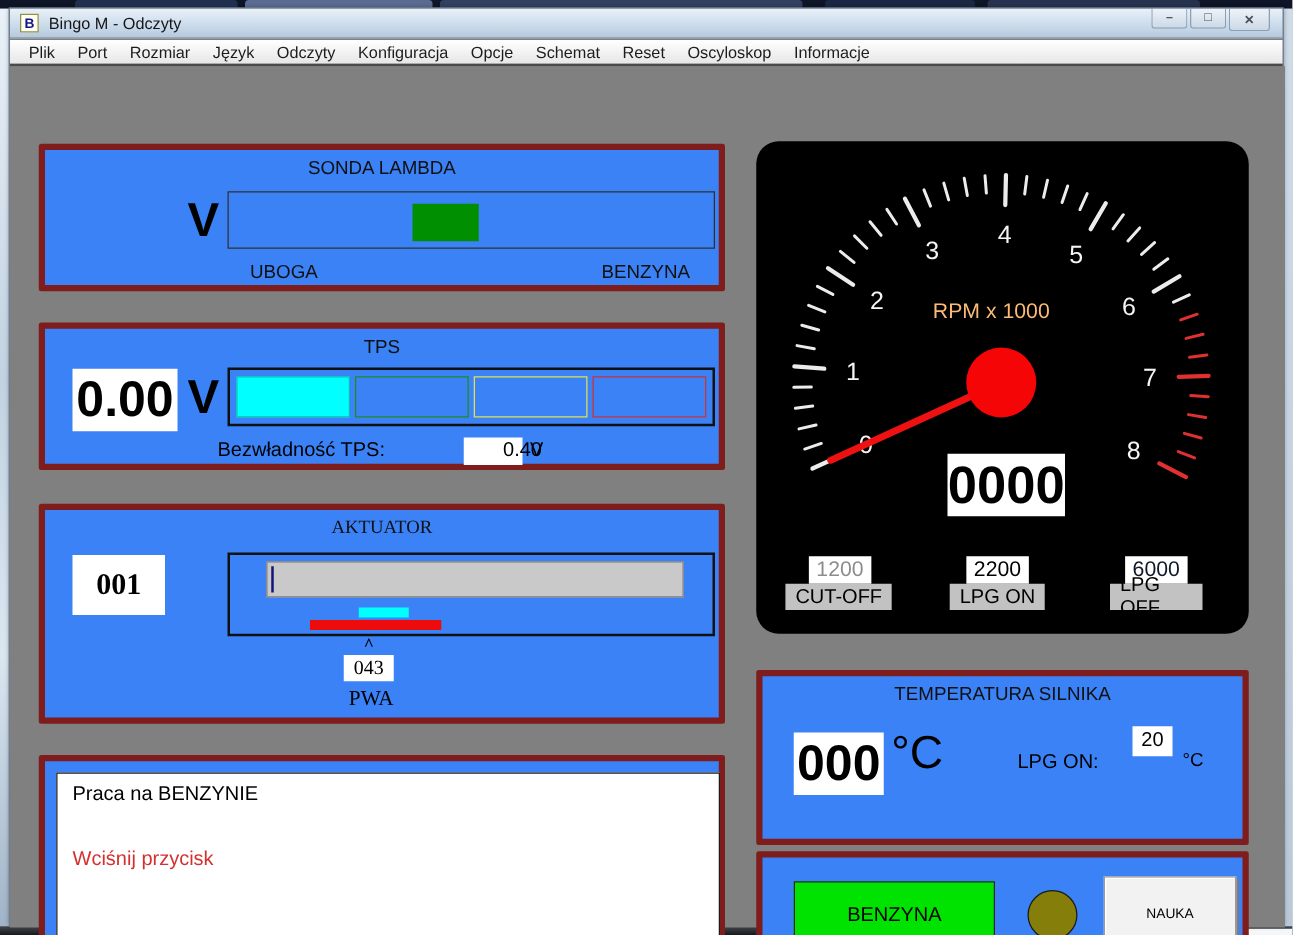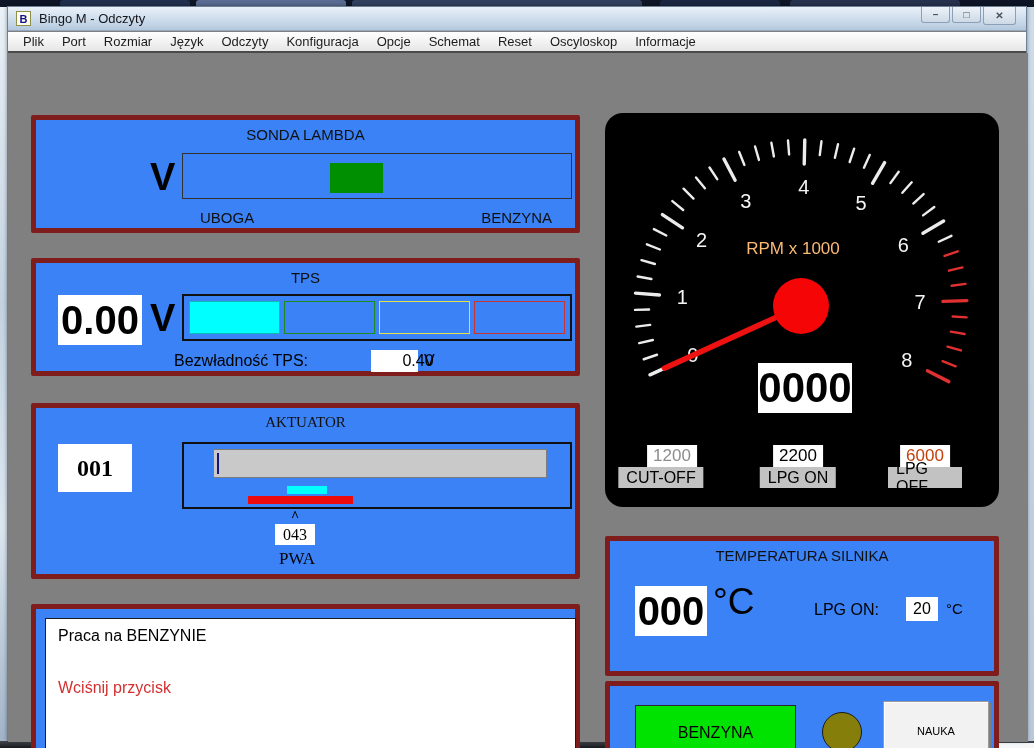--- a/index.html
+++ b/index.html
@@ -109,21 +109,21 @@
   .thr-label { position:absolute; top:354px; transform:translateX(-50%); height:21px;
                background:#c2c2c2; color:#000; font-size:16px; padding:0 8px;
                display:flex; align-items:center; }
 
   
   .p-temp { left:597px; top:483px; width:394px; height:140px; }
   .p-temp .big-val { position:absolute; left:25px; top:45px; width:72px; height:50px;
                      font-size:40px; font-weight:bold; }
   .p-temp .unit { position:absolute; left:103px; top:40px; font-size:37px; }
   .p-temp .lpg-label { position:absolute; left:204px; top:60px; font-size:16px; }
-  .p-temp .lpg-val { position:absolute; left:296px; top:56px; width:32px; height:24px; font-size:16px; }
+  .p-temp .lpg-val { position:absolute; left:296px; top:40px; width:32px; height:24px; font-size:16px; }
   .p-temp .lpg-unit { position:absolute; left:336px; top:59px; font-size:15px; }
 
   
   .p-ctrl { left:597px; top:628px; width:394px; height:89px; }
   .fuel-btn { position:absolute; left:25px; top:19px; width:161px; height:55px;
               border:1px solid #2a2a2a; display:flex; align-items:center; justify-content:center;
               font-size:16px; color:#000; cursor:pointer; }
   .led { position:absolute; left:212px; top:26px; width:40px; height:40px; border-radius:50%;
          border:1px solid #1a1a1a; }
   .learn-btn { position:absolute; left:273px; top:15px; width:106px; height:60px;
@@ -281,24 +281,24 @@
             <text x="298.21622773474905" y="139.06689908040192" fill="#f5f5f5" font-size="20" text-anchor="middle" font-family="Liberation Sans, sans-serif">6</text>
             <text x="314.93797347851597" y="196.15832525793272" fill="#f5f5f5" font-size="20" text-anchor="middle" font-family="Liberation Sans, sans-serif">7</text>
             <text x="301.93532374872404" y="254.20984396078842" fill="#f5f5f5" font-size="20" text-anchor="middle" font-family="Liberation Sans, sans-serif">8</text>
             <line x1="196" y1="193" x2="59.50580936851853" y2="255.2039863984359" stroke="#ee1111" stroke-width="5.5" stroke-linecap="round"></line>
             <circle cx="196" cy="193" r="28" fill="#f50505"></circle>
           </svg>
         <div class="rpm-label">RPM x 1000</div>
         <div class="white-box rpm-display">0000</div>
         <div id="thresholds">
             <div class="white-box thr-val" style="left: 67px; color: rgb(141, 141, 141);">1200</div>
-            <div class="thr-label" style="left: 56px;">CUT-OFF</div>
+            <div class="thr-label" style="left: 66px;">CUT-OFF</div>
             <div class="white-box thr-val" style="left: 193px; color: rgb(0, 0, 0);">2200</div>
             <div class="thr-label" style="left: 193px;">LPG ON</div>
-            <div class="white-box thr-val" style="left: 320px; color: #c2410c;">6000</div>
+            <div class="white-box thr-val" style="left: 320px; color: #0f172a;">6000</div>
             <div class="thr-label" style="left: 320px;">LPG OFF</div>
           </div>
       </div>
 
       <div class="panel p-temp">
         <div class="panel-title">TEMPERATURA SILNIKA</div>
         <div class="white-box big-val">000</div>
         <div class="unit">°C</div>
         <div class="lpg-label">LPG ON:</div>
         <div class="white-box lpg-val">20</div>

